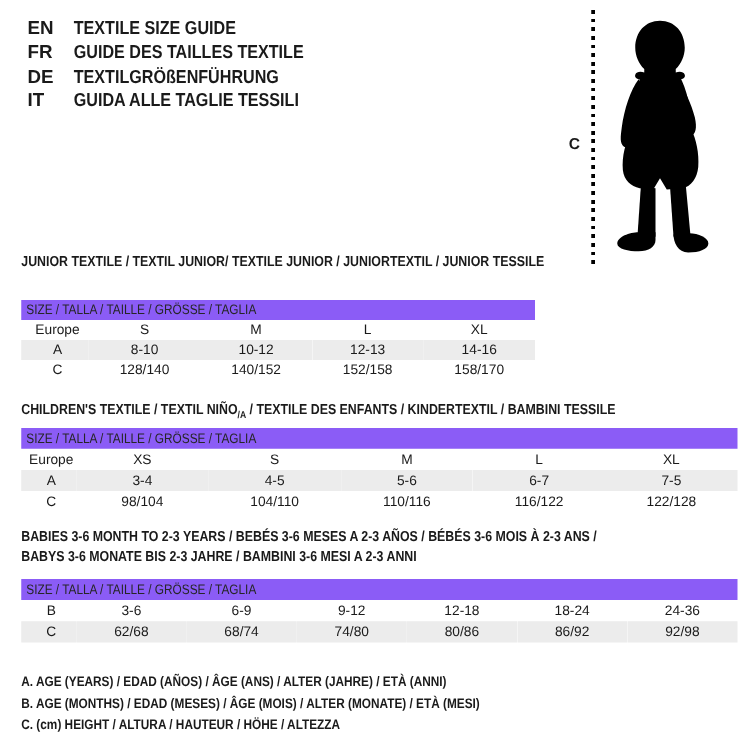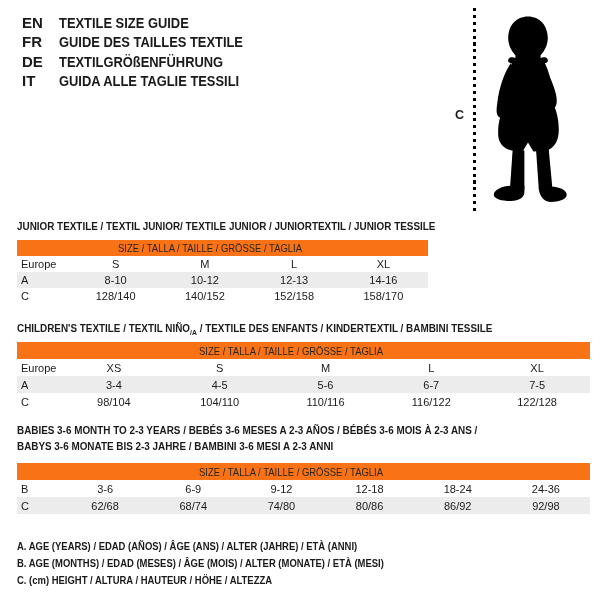--- a/index.html
+++ b/index.html
@@ -21,22 +21,22 @@
   .height-c { position:absolute; left:455px; top:108px; font-weight:bold; font-size:12.5px; }
   .baby-svg { position:absolute; left:483px; top:9px; width:90px; height:204px; }
 
   
   .sec-title { position:absolute; left:17px; font-weight:bold; font-size:11.5px; white-space:nowrap; }
   .sec-title sub { font-size:8px; }
 
   
   table.size-table { position:absolute; left:17px; border-collapse:collapse; table-layout:fixed; font-size:11px; }
   table.size-table td { padding:0; text-align:center; vertical-align:middle; overflow:hidden; }
-  table.size-table td.lbl { text-align:left; padding-left:4px; }
-  tr.hdr td { background:#f97316; text-align:center; padding-left:4px; height:14px; color:#262626;text-decoration:underline; }
+  table.size-table td.lbl { text-align:center; padding-left:4px; }
+  tr.hdr td { background:#8b5cf6; text-align:left; padding-left:4px; height:14px; color:#262626;text-decoration:underline; }
   tr.alt td { background:#ececec; }
   .t1 { top:240px; width:411px; } .t1 tr { height:16px; }
   .t2 { top:342px; width:573px; } .t2 tr { height:17px; }
   .t3 { top:463px; width:573px; } .t3 tr { height:17px; }
 
   
   .footnotes { position:absolute; left:17px; top:538px; font-weight:bold; font-size:11px; line-height:16.8px; }
 </style>
 </head>
 <body>
@@ -78,21 +78,21 @@
       <path d="M26,98 C19,108 16,122 17,134 C18,143 24,148 32,150 L44,151 L50,141 L56,151 L70,150 C78,148 83,141 84,131 C85,119 82,106 78,98 Z"></path>
 
       <path d="M33,148 L30,192 L46,193 L46,150 Z"></path>
       <path d="M59,150 L62,193 L77,191 L73,148 Z"></path>
 
       <path d="M31,189 C23,189 12,193 12,199 C12,204 22,206 31,206 C40,206 46,202 46,196 L46,189 Z"></path>
       <path d="M62,191 C62,198 66,207 75,207 C85,207 93,204 93,199 C93,194 84,190 76,190 L62,191 Z"></path>
     </g>
   </svg>
 
-  <div class="sec-title" style="top:220px">
+  <div class="sec-title" style="top:204px">
     <span class="cond">JUNIOR TEXTILE / TEXTIL JUNIOR/ TEXTILE JUNIOR / JUNIORTEXTIL / JUNIOR TESSILE</span>
   </div>
   <table class="size-table t1">
     <colgroup>
         <col style="width:54px">
         <col>
         <col>
         <col>
         <col>
       </colgroup>

